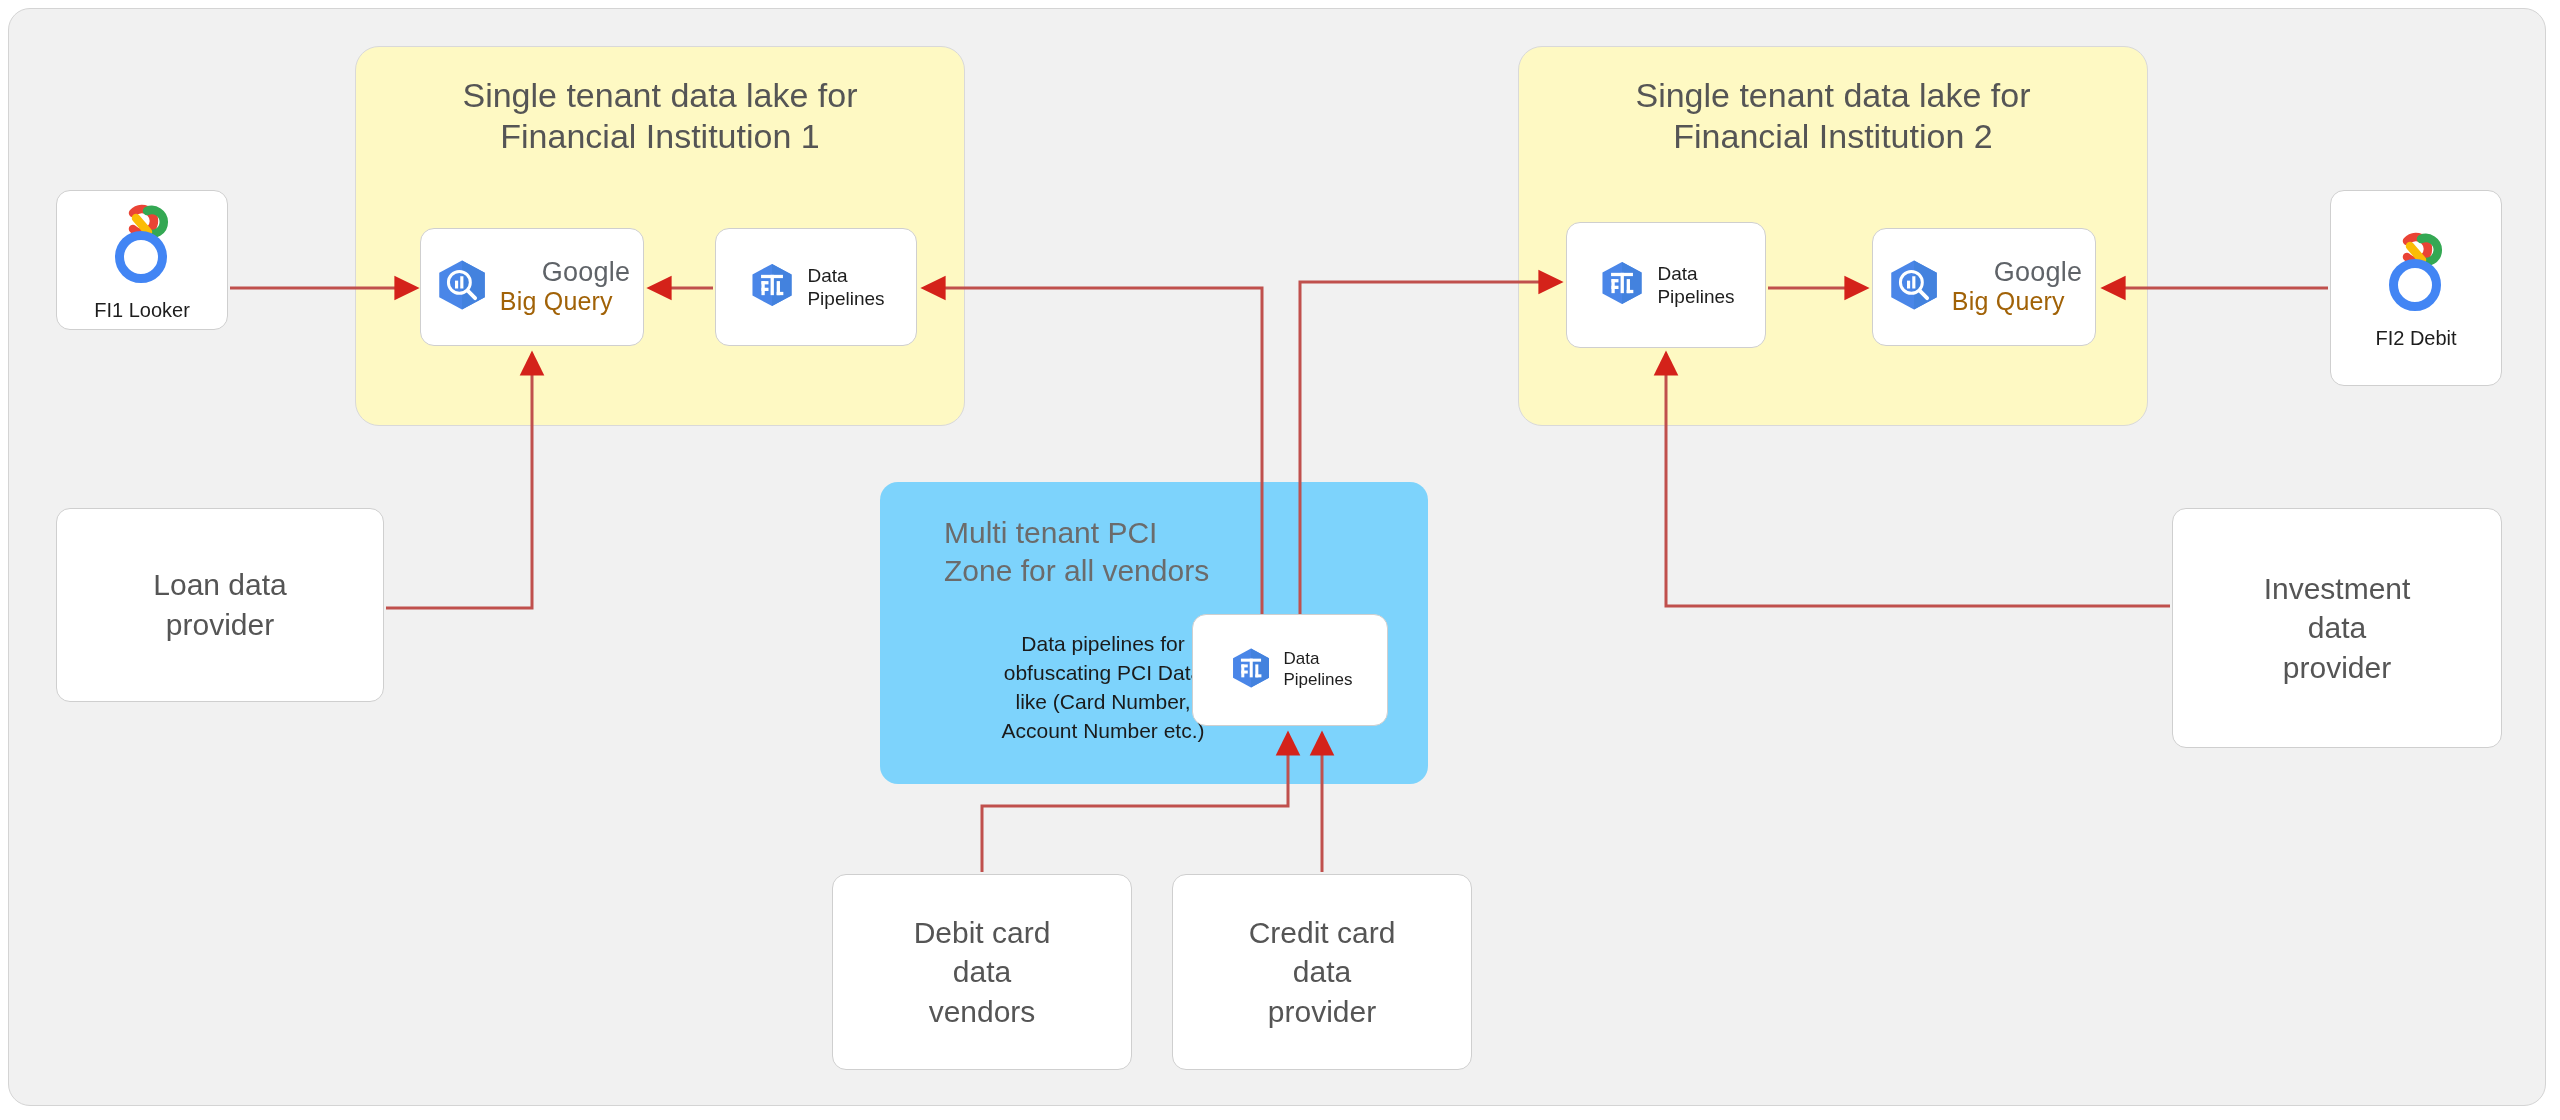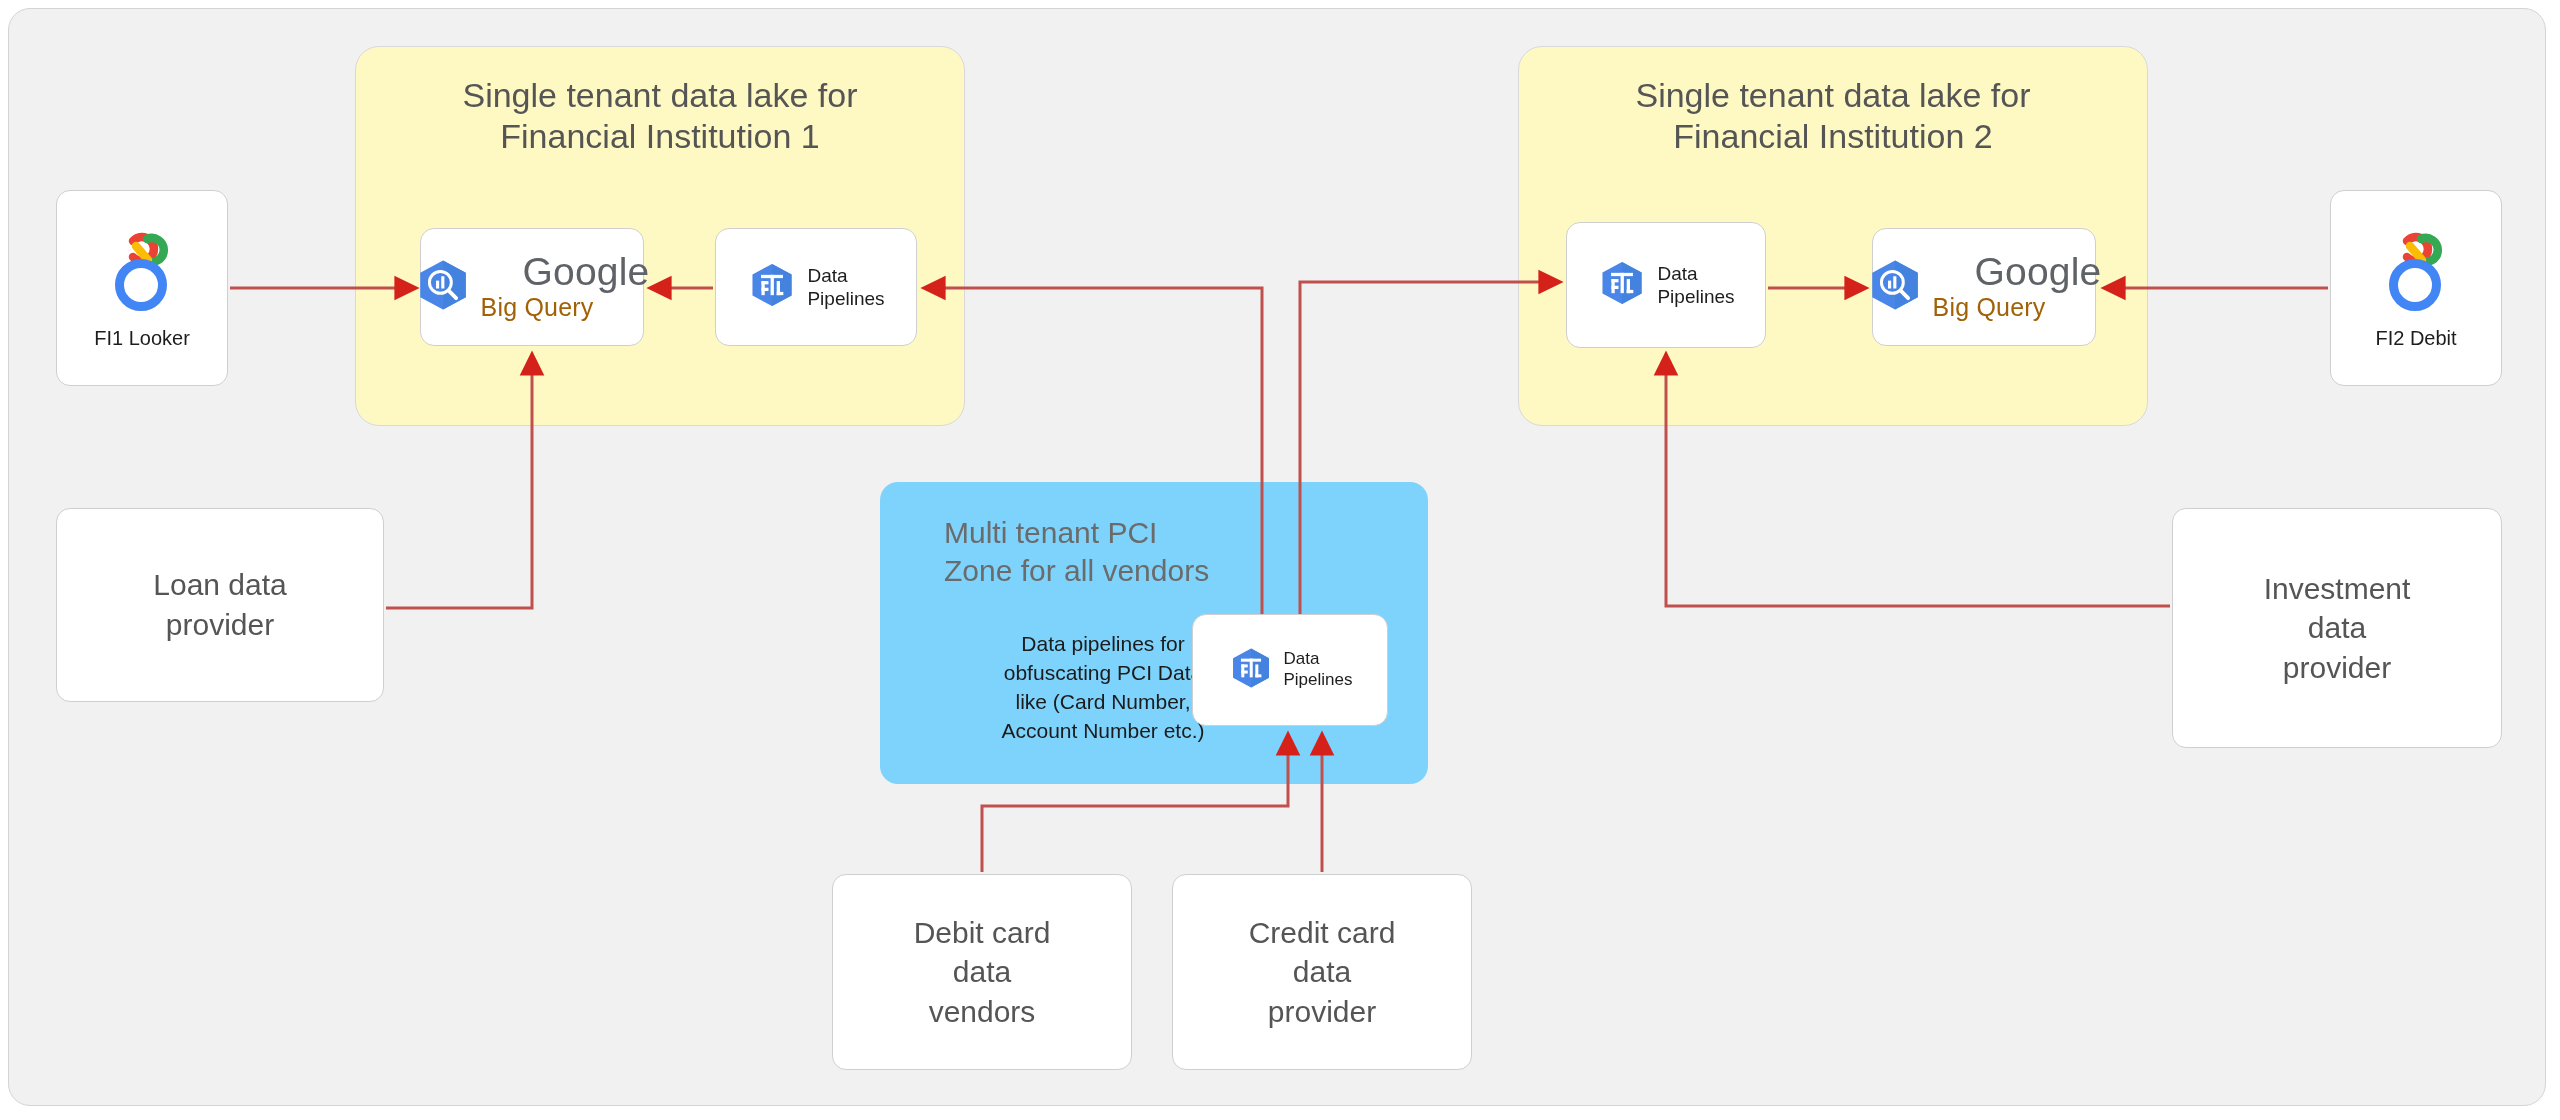--- a/index.html
+++ b/index.html
@@ -110,21 +110,21 @@
   .chip .glyph { flex: 0 0 auto; display:block; }
   .chip .chip-label {
     display: flex;
     flex-direction: column;
     align-items: flex-start;
     justify-content: center;
     white-space: pre-line;
     text-align: left;
   }
 
-  .bq-label-line1 { font-size: 39px; color: #5f6368; line-height: 1.05; letter-spacing: .2px; margin-left: 42px; }
+  .bq-label-line1 { font-size: 27px; color: #5f6368; line-height: 1.05; letter-spacing: .2px; margin-left: 42px; }
   .bq-label-line2 { font-size: 25px; color: #a16207; line-height: 1.15; letter-spacing: .2px; }
 
   .dp-label { font-size: 19px; color: #1d1d1d; line-height: 1.22; white-space: pre-line; }
   .dp-label-sm { font-size: 17px; color: #1d1d1d; line-height: 1.22; white-space: pre-line; }
 
   
   .looker-card {
     position: absolute;
     background: #ffffff;
     border: 1px solid #cfcfcf;
@@ -203,21 +203,21 @@
           <rect x="38" y="40.8" width="8.5" height="4.2"></rect>
         </g>
       </svg>
     </span>
     <span class="chip-label">
       <span class="dp-label">Data
 Pipelines</span>
     </span>
   </div>
 
-  <div class="looker-card" style="left:56px; top:190px; width:172px; height:196px;">
+  <div class="looker-card" style="left:56px; top:190px; width:172px; height:140px;">
     <span class="glyph">
       <svg width="78" height="86" viewBox="0 0 78 86">
         <g fill="none" stroke-width="8.5" stroke-linecap="round">
           <path d="M 30 30 A 12 12 0 1 0 30 14" stroke="#ea4335"></path>
           <path d="M 44 12 A 12 12 0 1 1 44 34" stroke="#34a853"></path>
           <path d="M 33 19 L 45 33" stroke="#fbbc05"></path>
         </g>
         <circle cx="38" cy="58" r="21.5" fill="none" stroke="#4285f4" stroke-width="9"></circle>
       </svg>
     </span>

